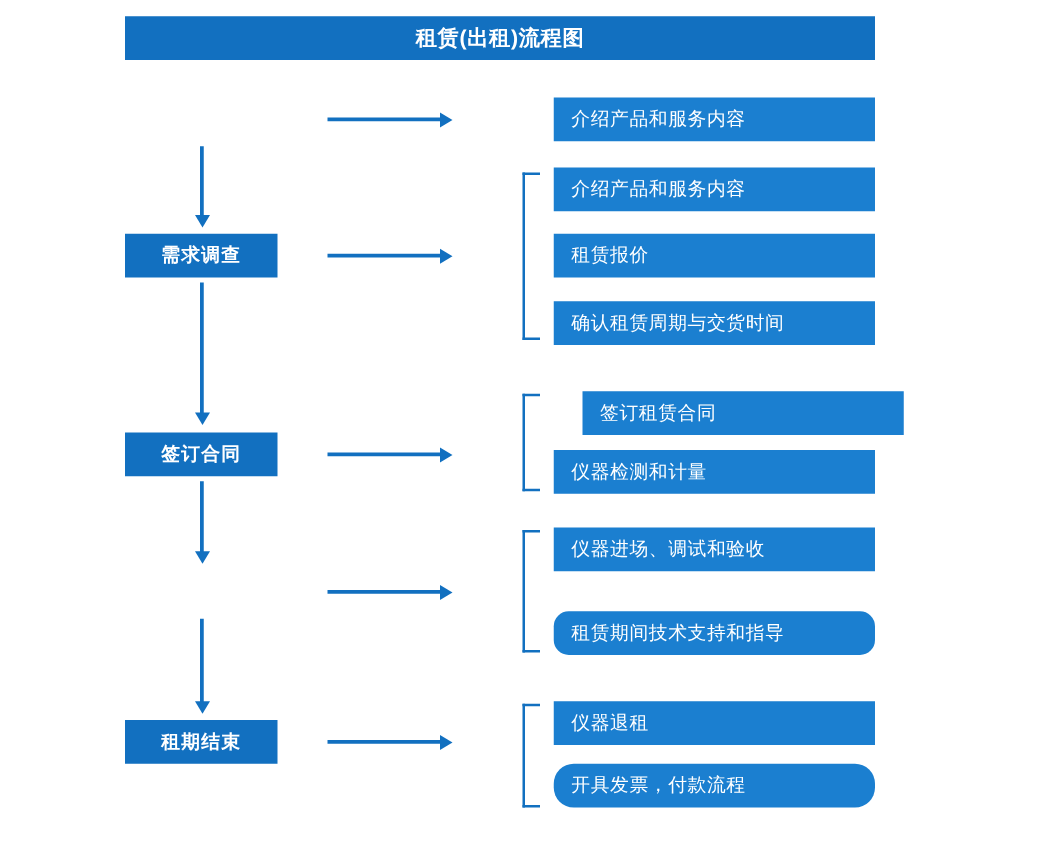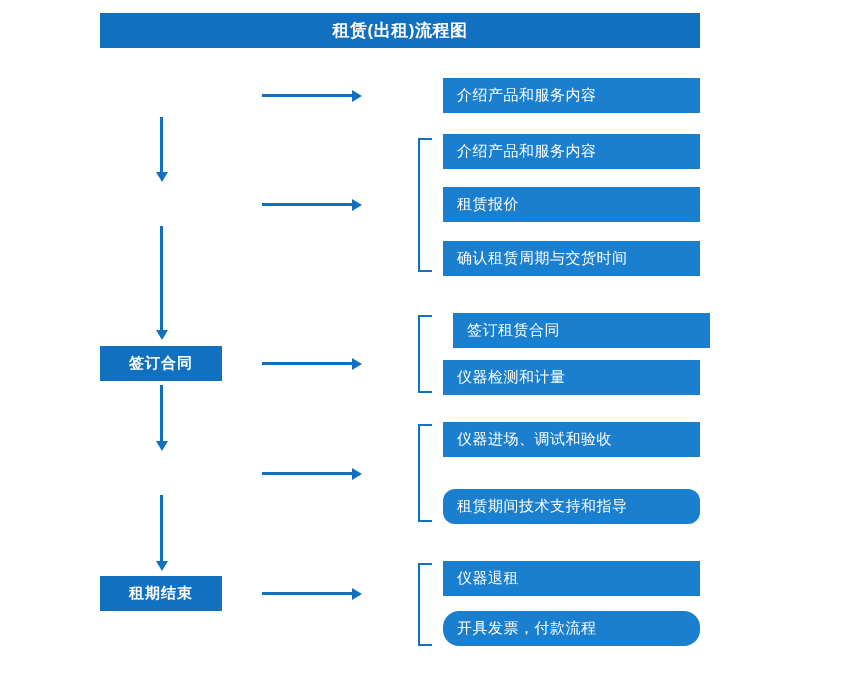--- a/index.html
+++ b/index.html
@@ -101,20 +101,21 @@
     box-sizing: border-box;
   }
 </style>
 </head>
 <body>
 
 <div id="canvas">
 
   <div class="title-bar">租赁(出租)流程图</div>
 
+  <div class="stage-box" style="left:100px; top:187px;">需求调查</div>
   <div class="stage-box" style="left:100px; top:346px;">签订合同</div>
   <div class="stage-box" style="left:100px; top:576px;">租期结束</div>
 
   <div class="v-arrow" style="left:160px; top:117px; height:56px;"></div>
   <div class="v-arrow" style="left:160px; top:226px; height:105px;"></div>
   <div class="v-arrow" style="left:160px; top:385px; height:57px;"></div>
   <div class="v-arrow" style="left:160px; top:495px; height:67px;"></div>
 
   <div class="h-arrow" style="left:262px; top:94px; width:90px;"></div>
   <div class="h-arrow" style="left:262px; top:203px; width:90px;"></div>
@@ -126,21 +127,21 @@
   <div class="bracket" style="left:418px; top:315px; height:78px;"></div>
   <div class="bracket" style="left:418px; top:424px; height:98px;"></div>
   <div class="bracket" style="left:418px; top:563px; height:83px;"></div>
 
   <div class="detail-box" style="left:443px; top:78px; width:257px;">介绍产品和服务内容</div>
 
   <div class="detail-box" style="left:443px; top:134px; width:257px;">介绍产品和服务内容</div>
   <div class="detail-box" style="left:443px; top:187px; width:257px;">租赁报价</div>
   <div class="detail-box" style="left:443px; top:241px; width:257px;">确认租赁周期与交货时间</div>
 
-  <div class="detail-box" style="left:453px; top:313px; width:257px;">签订租赁合同</div>
+  <div class="detail-box" style="left:466px; top:313px; width:257px;">签订租赁合同</div>
   <div class="detail-box" style="left:443px; top:360px; width:257px;">仪器检测和计量</div>
 
   <div class="detail-box" style="left:443px; top:422px; width:257px;">仪器进场、调试和验收</div>
   <div class="detail-box" style="left:443px; top:489px; width:257px;border-radius:12px;">租赁期间技术支持和指导</div>
 
   <div class="detail-box" style="left:443px; top:561px; width:257px;">仪器退租</div>
   <div class="detail-box" style="left:443px; top:611px; width:257px;border-radius:16px;">开具发票，付款流程</div>
 
 </div>
 

